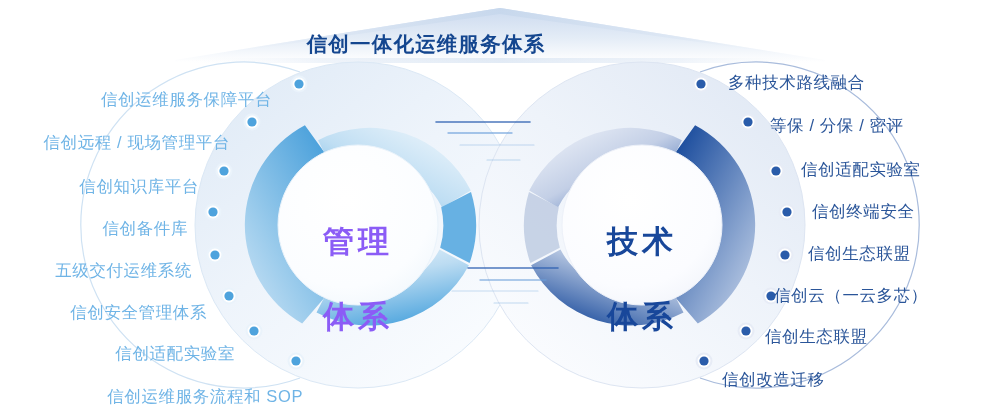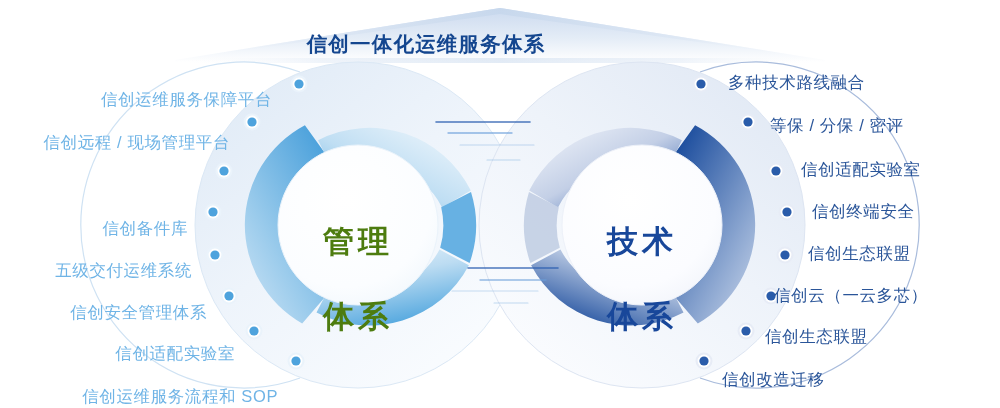--- a/index.html
+++ b/index.html
@@ -24,21 +24,21 @@
 
   .ringword{
     position:absolute;
     text-align:center;
     font-weight:700;
     font-size:31px;
     line-height:1.22;
     letter-spacing:4px;
     white-space:pre-line;
   }
-  .ringword.mgmt{ color:#4d7c0f;font-family:Liberation Serif, serif; }
+  .ringword.mgmt{ color:#8b5cf6;font-family:Liberation Serif, serif; }
   .ringword.tech{ color:#18479a; }
 
   .title{
     position:absolute;
     left:0; top:30px; width:852px;
     text-align:center;
     font-size:20.5px;
     font-weight:700;
     letter-spacing:1.2px;
     color:#14468f;
@@ -288,25 +288,26 @@
 
       <line x1="487" y1="160" x2="520" y2="160" stroke="#7fb0e0" stroke-width="1.1" opacity=".45"></line>
       <line x1="494" y1="303" x2="528" y2="303" stroke="#7fb0e0" stroke-width="1.1" opacity=".45"></line>
     </g>
   </svg>
 
   <div class="title">信创一体化运维服务体系</div>
 
   <div class="lbl left" style="right:728px;top:74px;">信创运维服务保障平台</div>
   <div class="lbl left" style="right:770px;top:117px;">信创远程 / 现场管理平台</div>
+  <div class="lbl left" style="right:801px;top:161px;">信创知识库平台</div>
   <div class="lbl left" style="right:812px;top:203px;">信创备件库</div>
   <div class="lbl left" style="right:808px;top:245px;">五级交付运维系统</div>
   <div class="lbl left" style="right:793px;top:287px;">信创安全管理体系</div>
   <div class="lbl left" style="right:765px;top:328px;">信创适配实验室</div>
-  <div class="lbl left" style="right:722px;top:371px;">信创运维服务流程和 SOP</div>
+  <div class="lbl left" style="right:697px;top:371px;">信创运维服务流程和 SOP</div>
 
   <div class="lbl right" style="left:728px;top:74px;">多种技术路线融合</div>
   <div class="lbl right" style="left:770px;top:117px;">等保 / 分保 / 密评</div>
   <div class="lbl right" style="left:801px;top:161px;">信创适配实验室</div>
   <div class="lbl right" style="left:812px;top:203px;">信创终端安全</div>
   <div class="lbl right" style="left:808px;top:245px;">信创生态联盟</div>
   <div class="lbl right" style="left:774px;top:287px;">信创云（一云多芯）</div>
   <div class="lbl right" style="left:765px;top:328px;">信创生态联盟</div>
   <div class="lbl right" style="left:722px;top:371px;">信创改造迁移</div>
 

